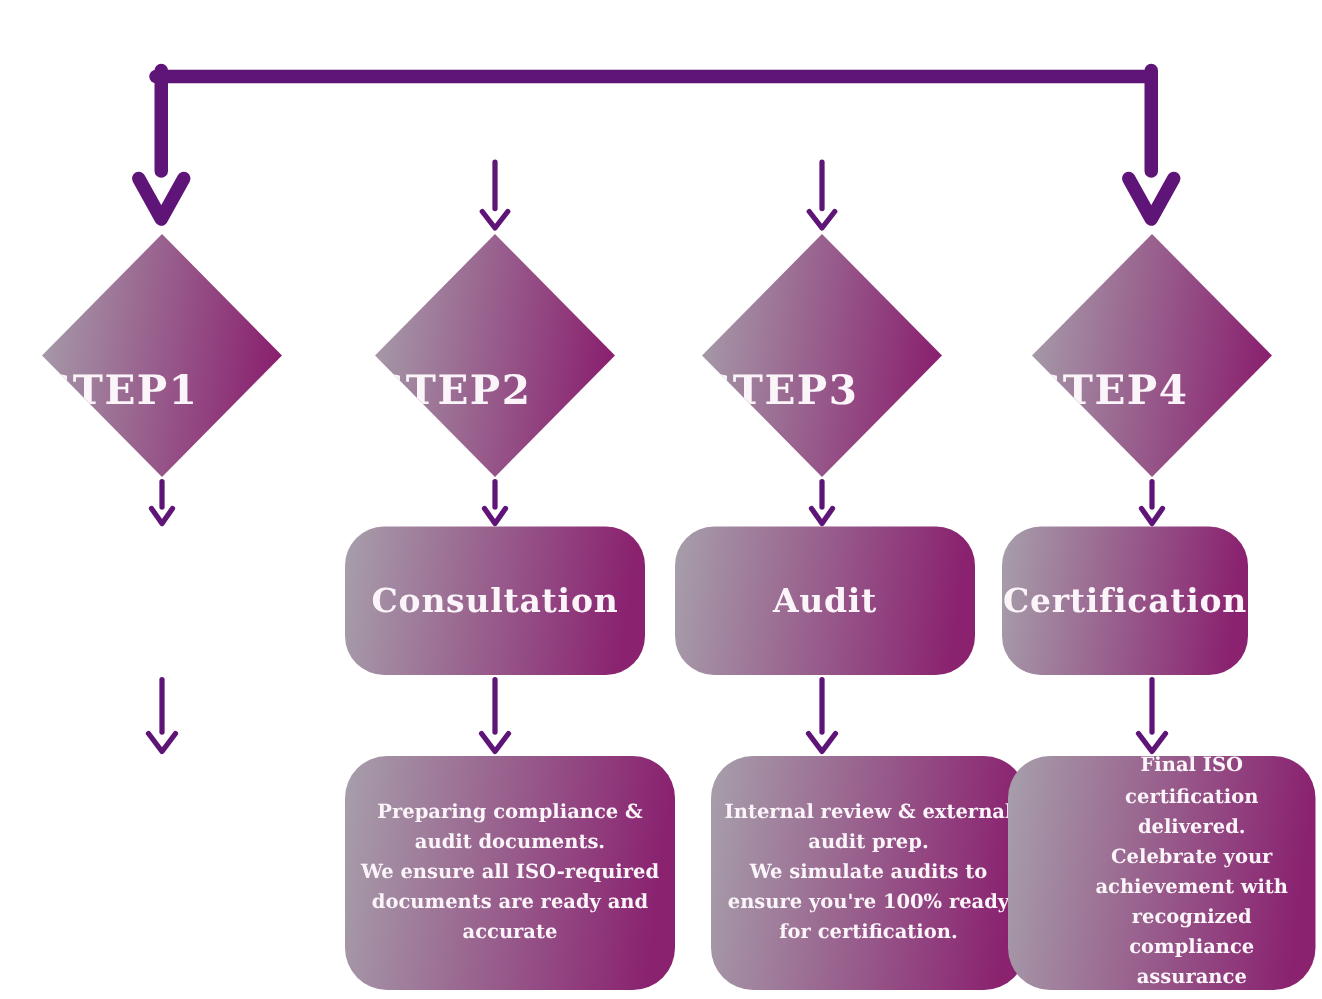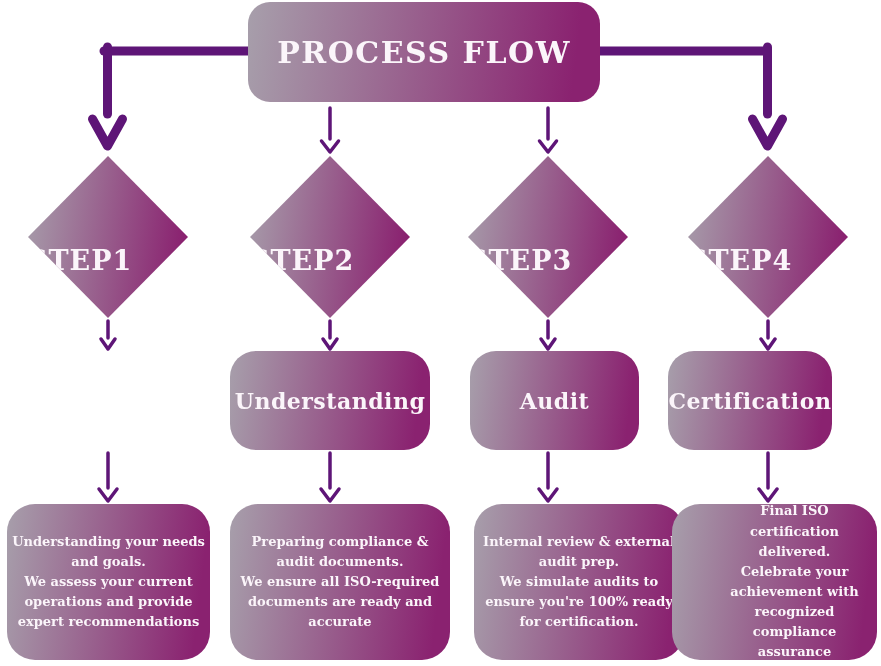--- a/index.html
+++ b/index.html
@@ -46,21 +46,21 @@
 
   .stage-box {
     position: absolute; top: 351px; height: 99px;
     border-radius: 26px;
     display: flex; align-items: center; justify-content: center;
     font-size: 22px; font-weight: bold; letter-spacing: 0.5px;
     text-align: center;
   }
   .st1 { left: 10px;  width: 198px; }
   .st2 { left: 230px; width: 200px; }
-  .st3 { left: 470px; width: 169px; align-items: center; }
+  .st3 { left: 450px; width: 200px; align-items: center; }
   .st4 { left: 668px; width: 164px; }
 
   .desc-box {
     position: absolute; top: 504px; height: 156px;
     border-radius: 28px;
     display: flex; align-items: center; justify-content: center;
     box-sizing: border-box; padding: 8px 4px;
     font-size: 13px; font-weight: bold; line-height: 1.55;
     text-align: center;
   }
@@ -102,58 +102,48 @@
       <path d="M99 489 L108 501 L117 489"></path>
       <path d="M330 453 V488"></path>
       <path d="M321 489 L330 501 L339 489"></path>
       <path d="M548 453 V488"></path>
       <path d="M539 489 L548 501 L557 489"></path>
       <path d="M768 453 V488"></path>
       <path d="M759 489 L768 501 L777 489"></path>
     </g>
   </svg>
 
-  <div class="top-box grad">
-    <span>PROCESS FLOW</span>
-  </div>
 
   <div class="diamond grad dm1">
     <div class="line">STEP</div>
     <div class="line">1</div>
   </div>
   <div class="diamond grad dm2">
     <div class="line">STEP</div>
     <div class="line">2</div>
   </div>
   <div class="diamond grad dm3">
     <div class="line">STEP</div>
     <div class="line">3</div>
   </div>
   <div class="diamond grad dm4">
     <div class="line">STEP</div>
     <div class="line">4</div>
   </div>
 
   <div class="stage-box grad st2">
-    <span>Understanding</span>
+    <span>Consultation</span>
   </div>
   <div class="stage-box grad st3">
     <span>Audit</span>
   </div>
   <div class="stage-box grad st4">
     <span>Certification</span>
   </div>
 
-  <div class="desc-box grad dc1">
-    <span>Understanding your needs
-and goals.
-We assess your current
-operations and provide
-expert recommendations</span>
-  </div>
   <div class="desc-box grad dc2">
     <span>Preparing compliance &amp;
 audit documents.
 We ensure all ISO-required
 documents are ready and
 accurate</span>
   </div>
   <div class="desc-box grad dc3">
     <span>Internal review &amp; external
 audit prep.

